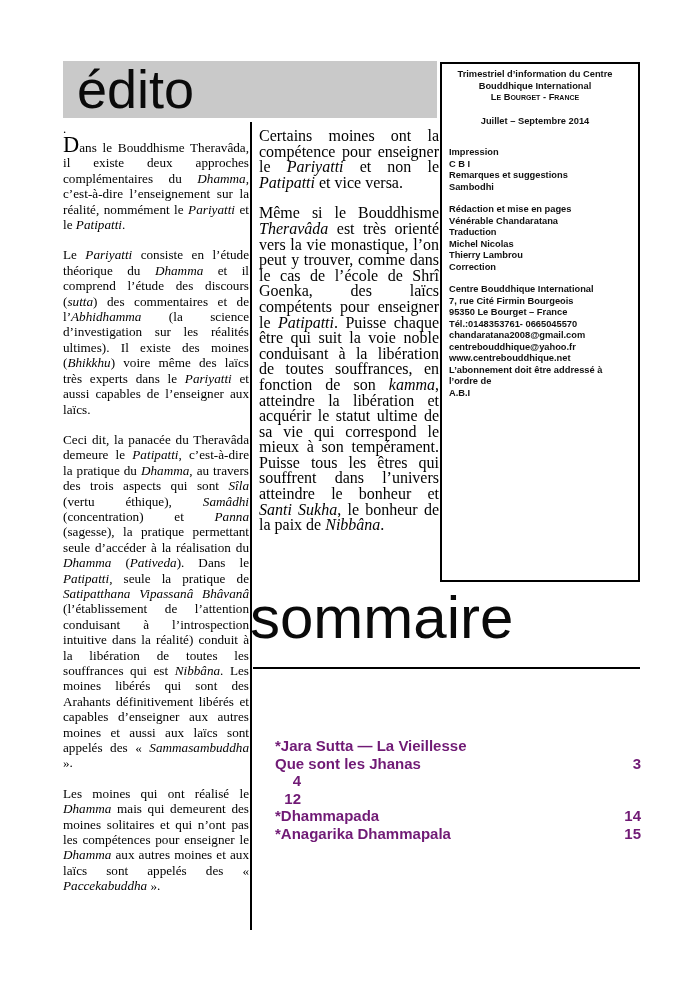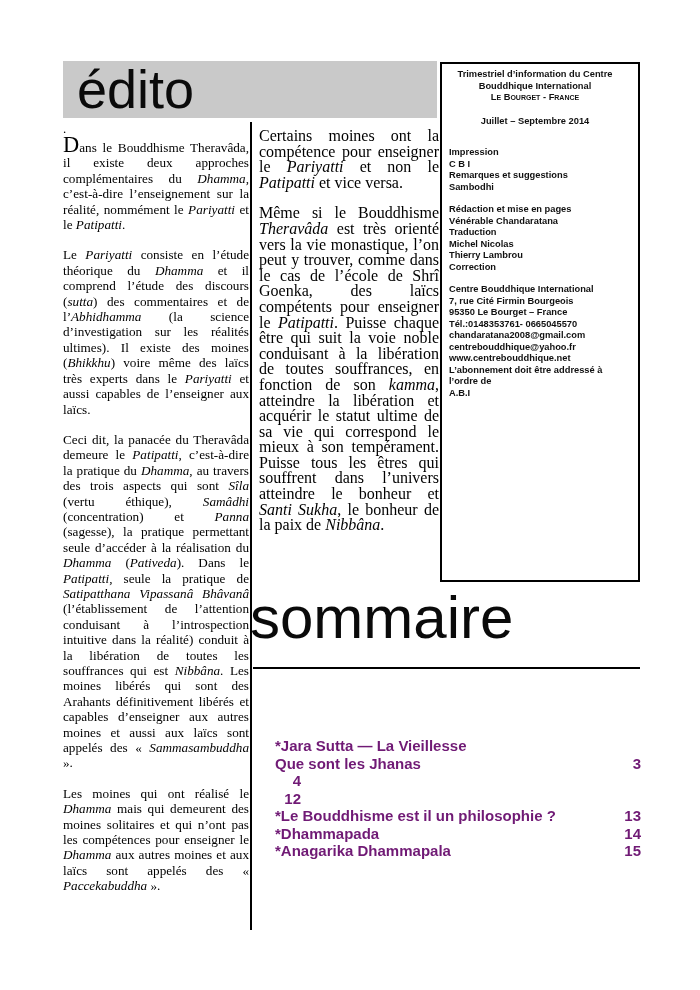--- a/index.html
+++ b/index.html
@@ -156,24 +156,20 @@
         <span class="toc-label">Que sont les Jhanas</span>
         <span class="toc-page">3</span>
       </div>
       <div class="toc-row">
         <span class="toc-page">4</span>
       </div>
       <div class="toc-row">
         <span class="toc-page">12</span>
       </div>
       <div class="toc-row">
-        <span class="toc-label">*Le Bouddhisme est il un philosophie ?</span>
-        <span class="toc-page">13</span>
-      </div>
-      <div class="toc-row">
         <span class="toc-label">*Dhammapada</span>
         <span class="toc-page">14</span>
       </div>
       <div class="toc-row">
         <span class="toc-label">*Anagarika Dhammapala</span>
         <span class="toc-page">15</span>
       </div>
     </div>
 
 

